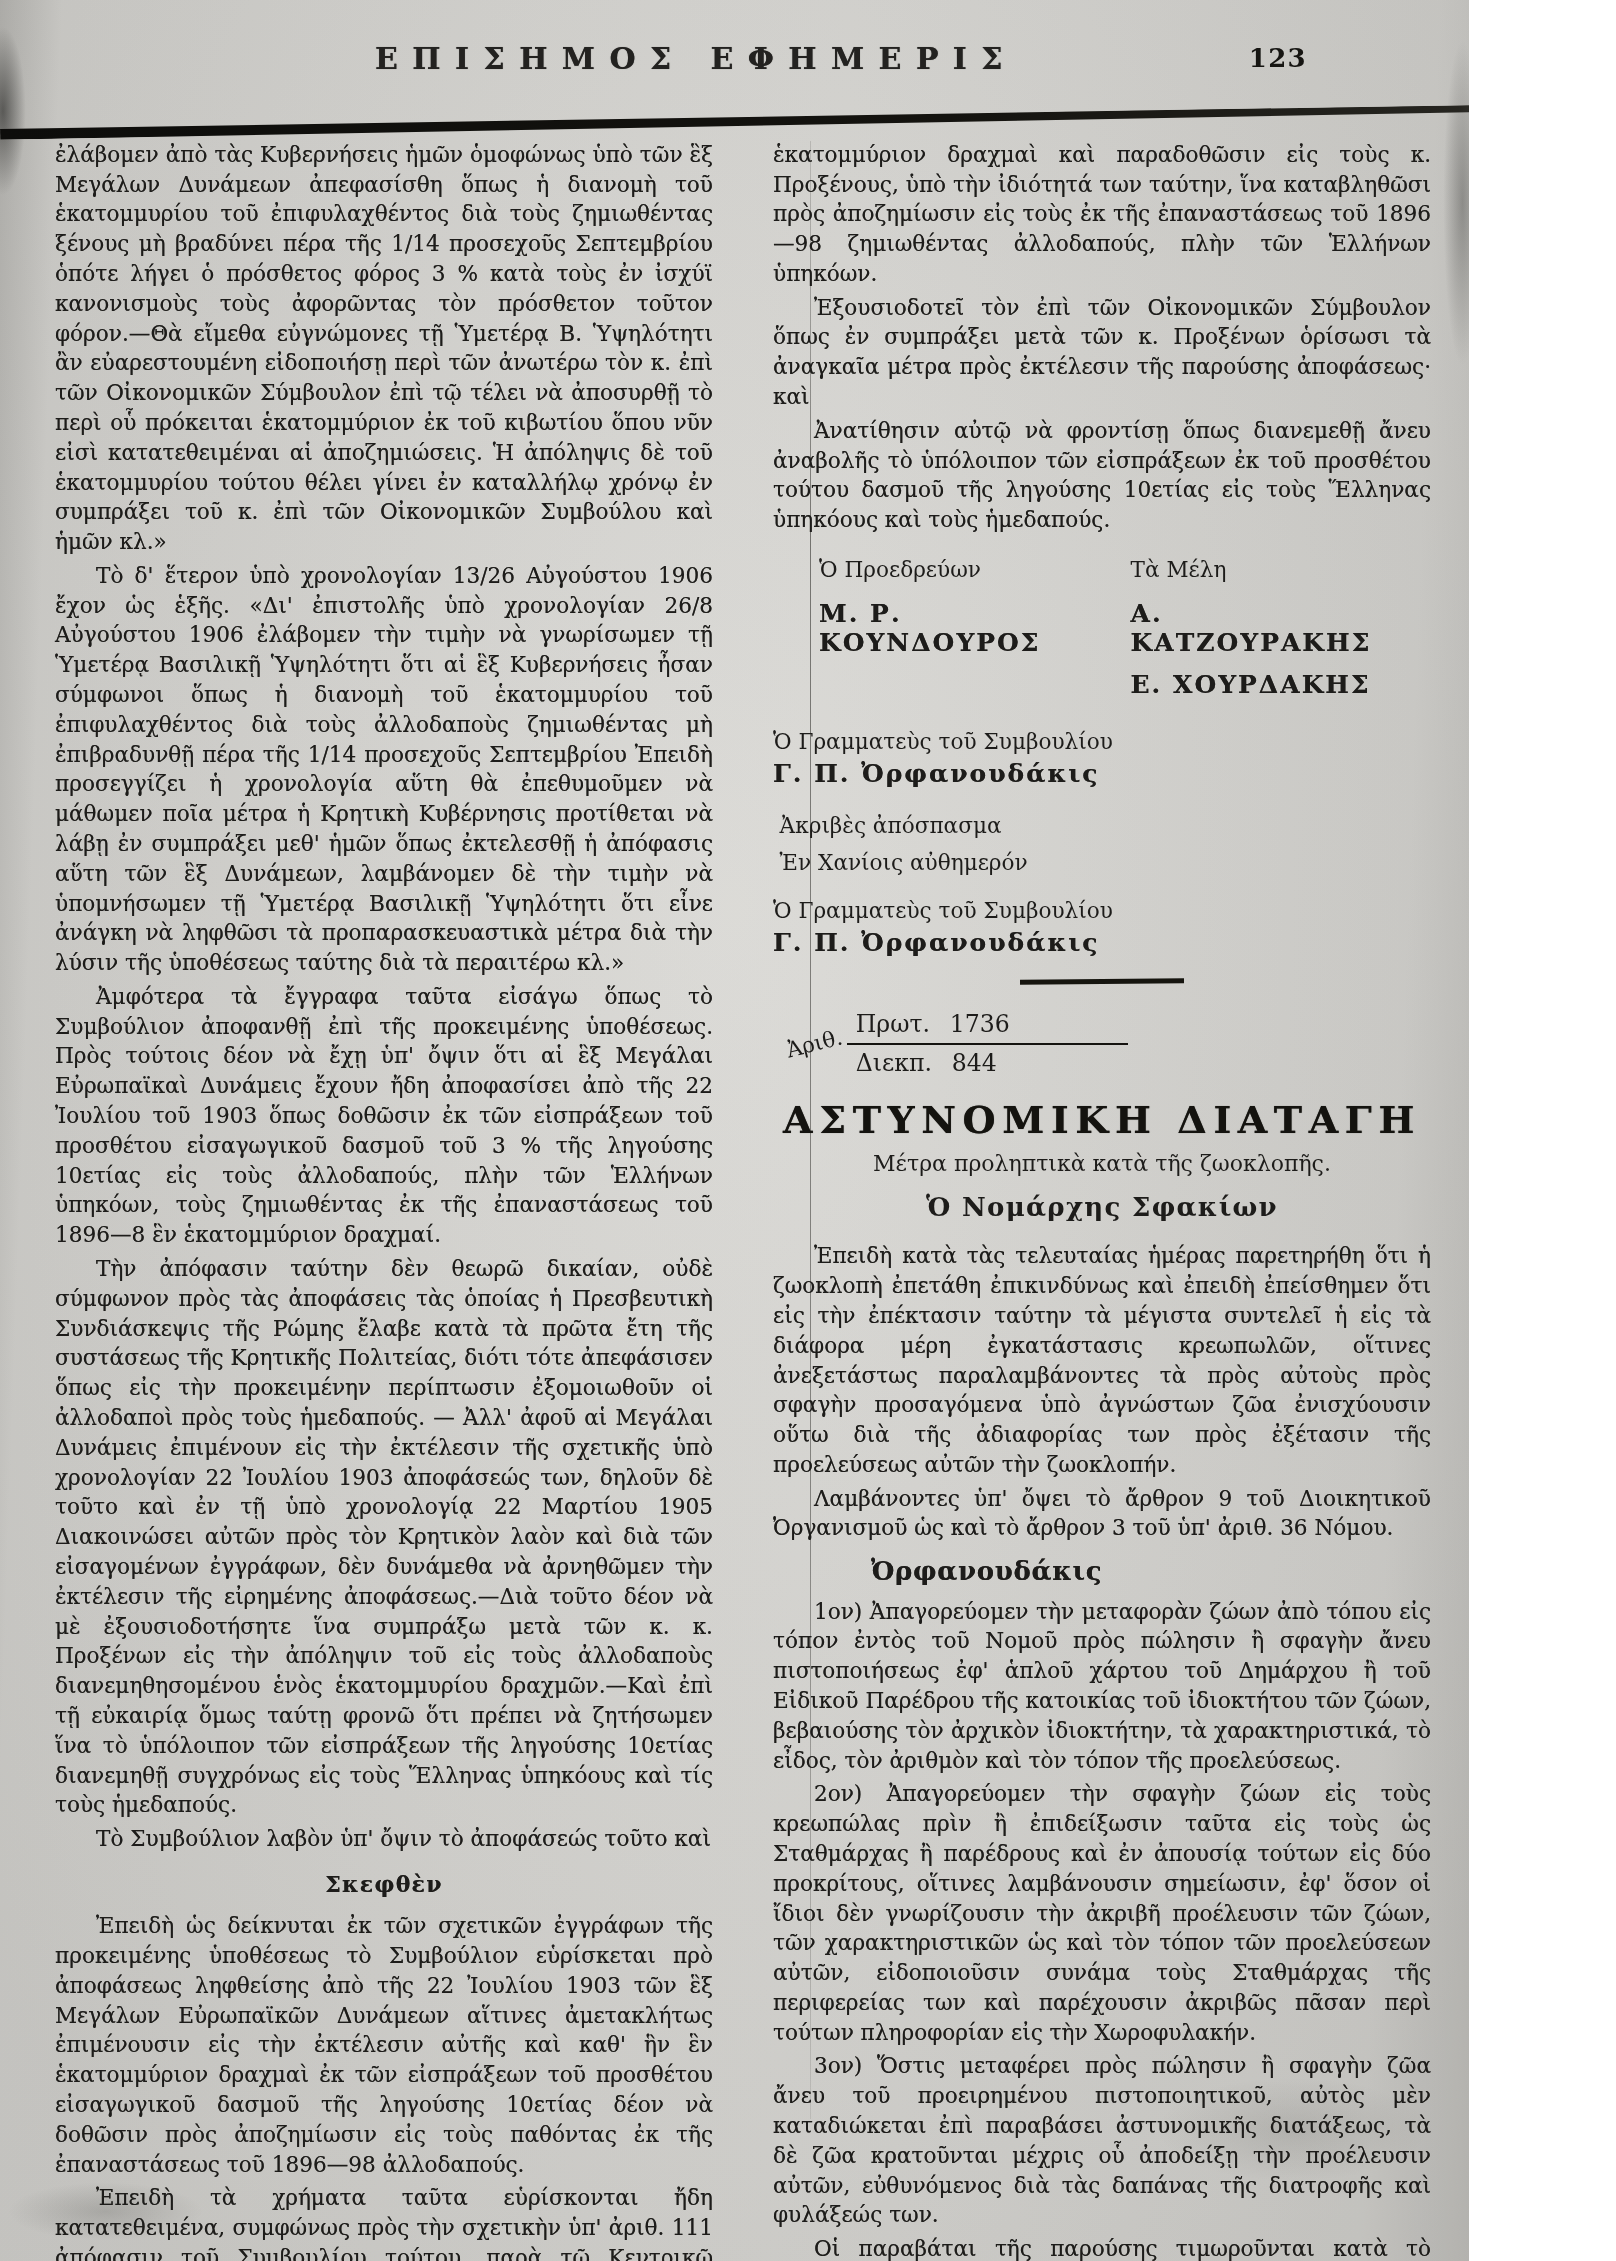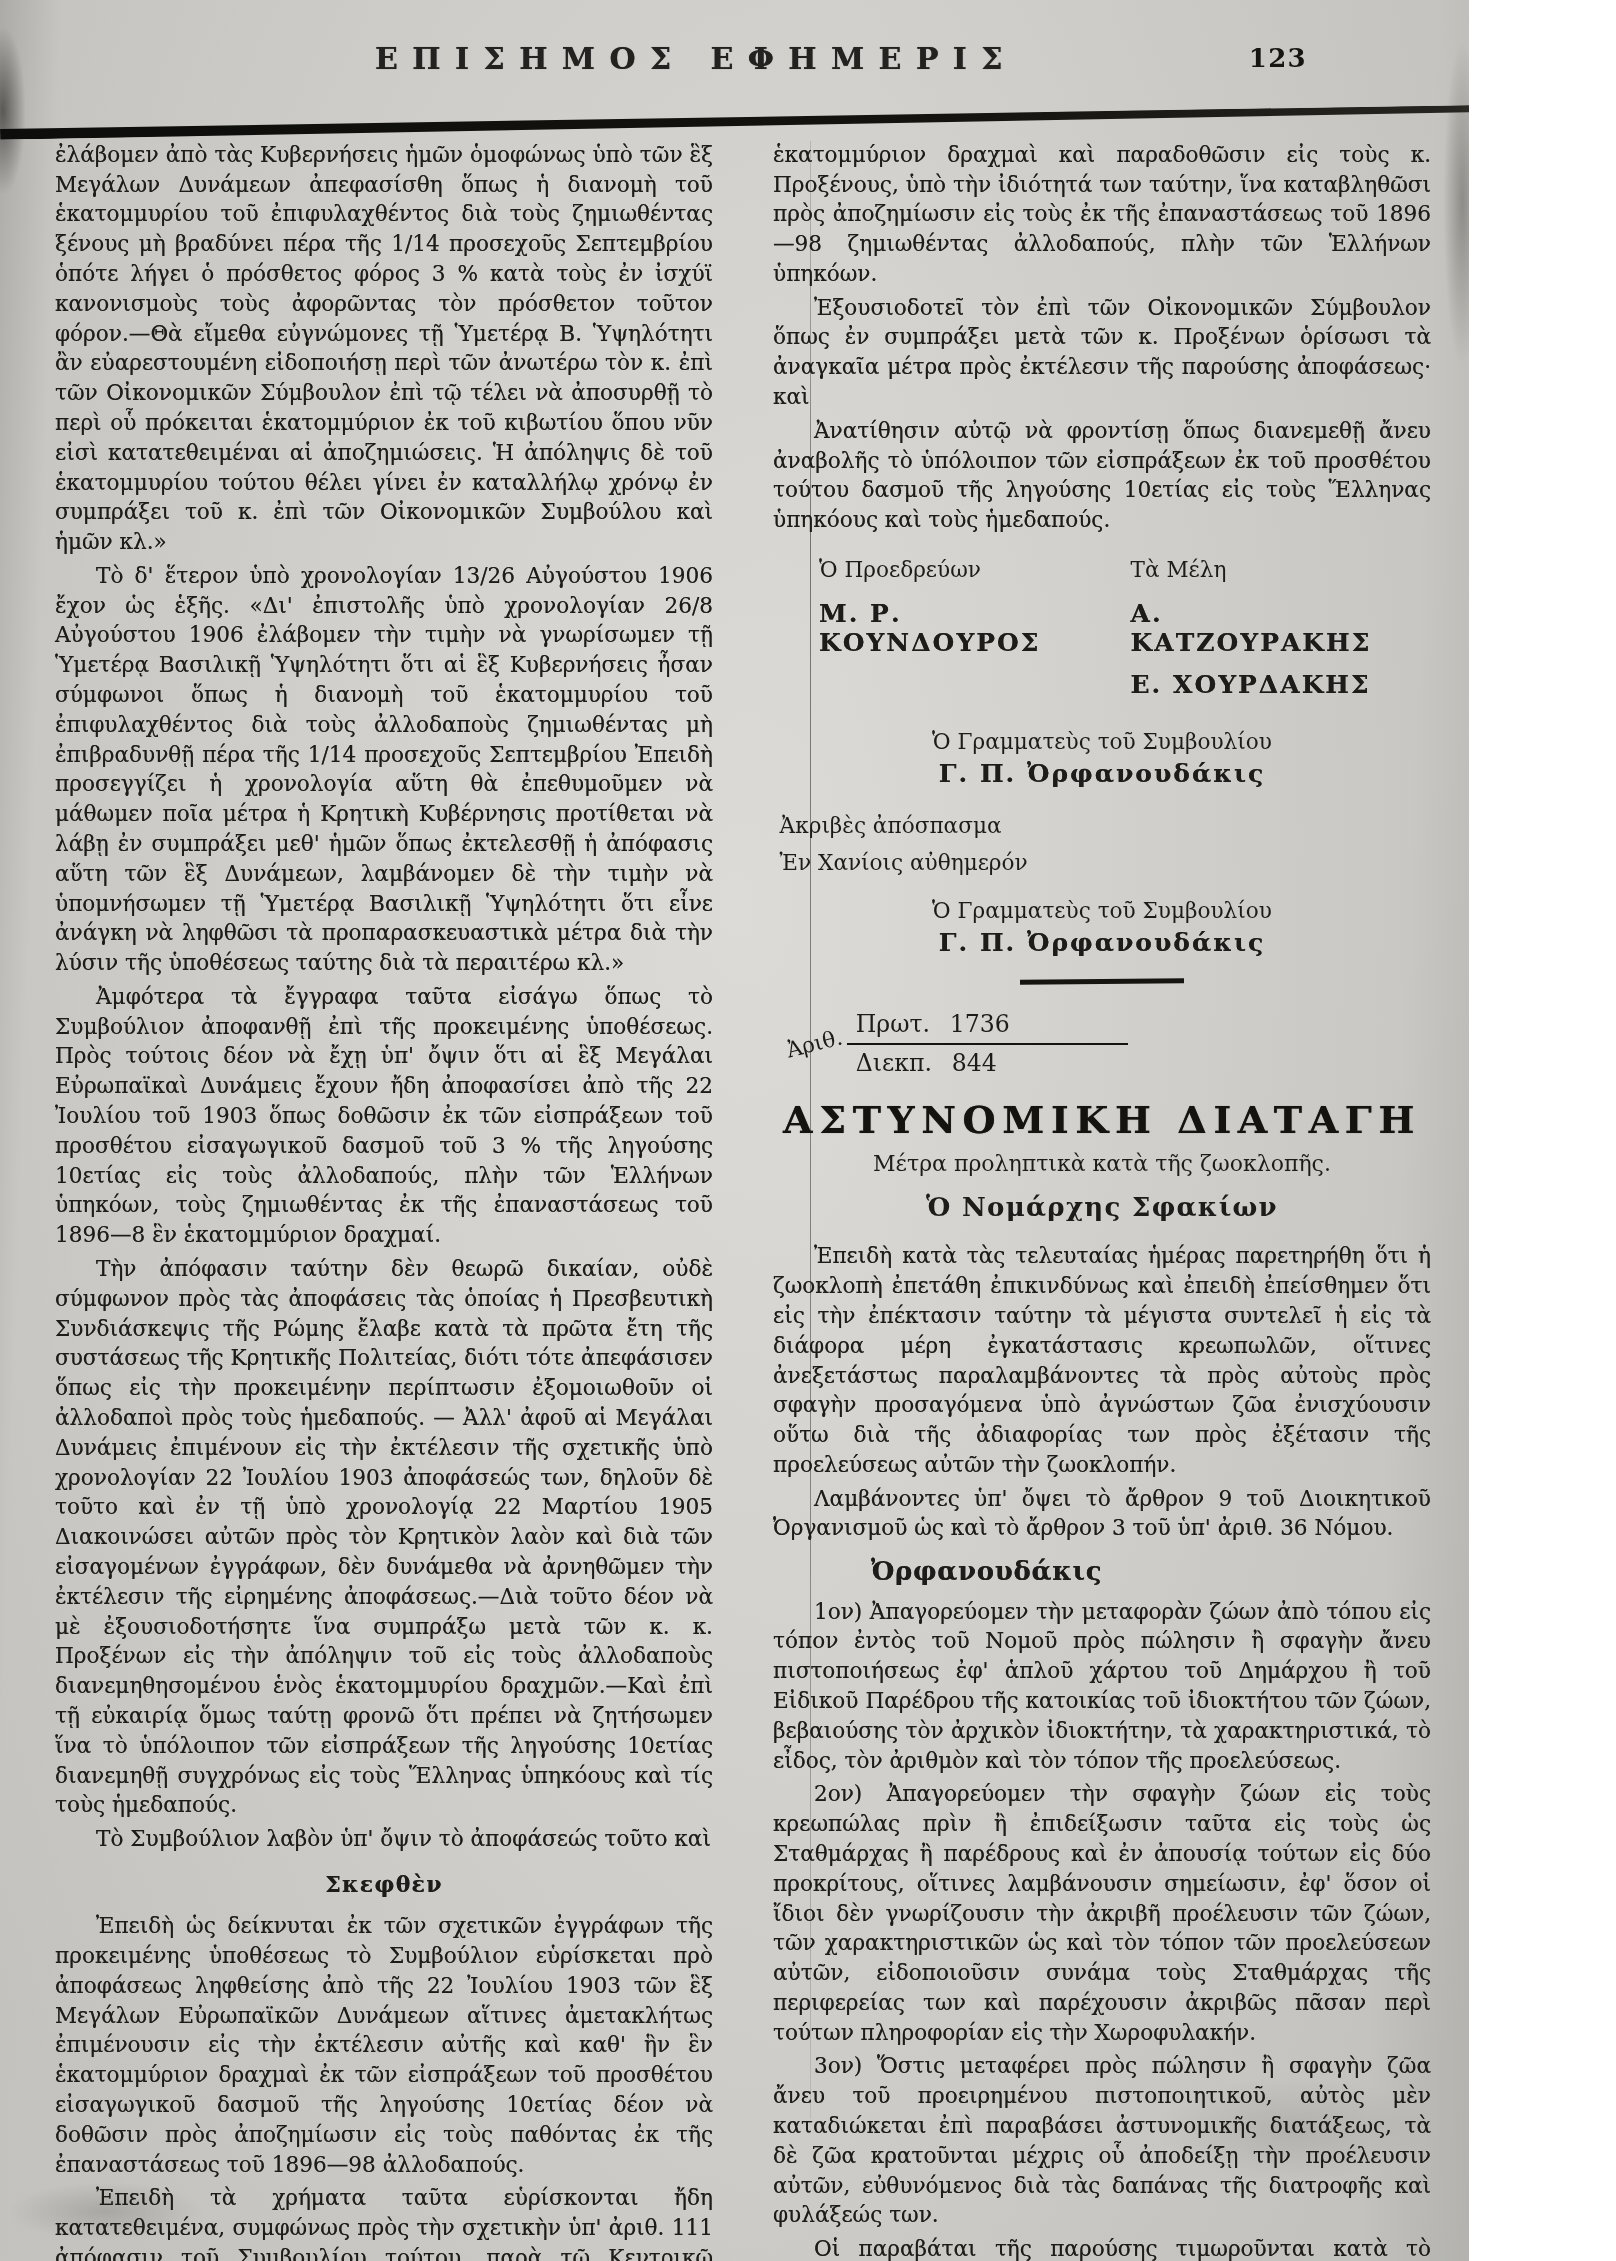--- a/index.html
+++ b/index.html
@@ -63,21 +63,21 @@
   }
   .h-command{
     font-weight:bold;font-size:26px;margin:13px 0 10.5px 98px;
     letter-spacing:0.7px;text-shadow:0 0 0.6px rgba(20,19,16,.75);
   }
 
   .sig-row{display:flex;justify-content:space-between;margin:22px 19.7px 0 46px;}
   .sig-col{text-align:left;}
   .sig-label{font-size:21.6px;margin-bottom:17px;}
   .sig-name{font-size:25px;font-weight:bold;letter-spacing:2px;margin-bottom:13px;text-shadow:0 0 0.5px rgba(20,19,16,.7);}
-  .sig-center{text-align:center;margin-top:17px;}
+  .sig-center{margin-top:17px;}
   .sig-center .sig-label{margin-bottom:5.2px;}
   .attest{font-size:21.6px;margin:19.7px 0 0 6.6px;line-height:1.7;}
 
   .short-rule{width:164px;height:4.6px;background:#16150f;margin:22px auto 26px auto;transform:rotate(-0.6deg);}
 
   .ref-block{display:flex;align-items:center;margin:3.9px 0 19.7px 13px;}
   .ref-arith{font-size:21.6px;transform:rotate(-14deg);margin-right:3.9px;}
   .ref-frac{font-size:23.6px;}
   .ref-top{border-bottom:2.6px solid #14130f;padding:0 118px 5.2px 9.2px;}
   .ref-bottom{padding:3.9px 0 0 9.2px;}

